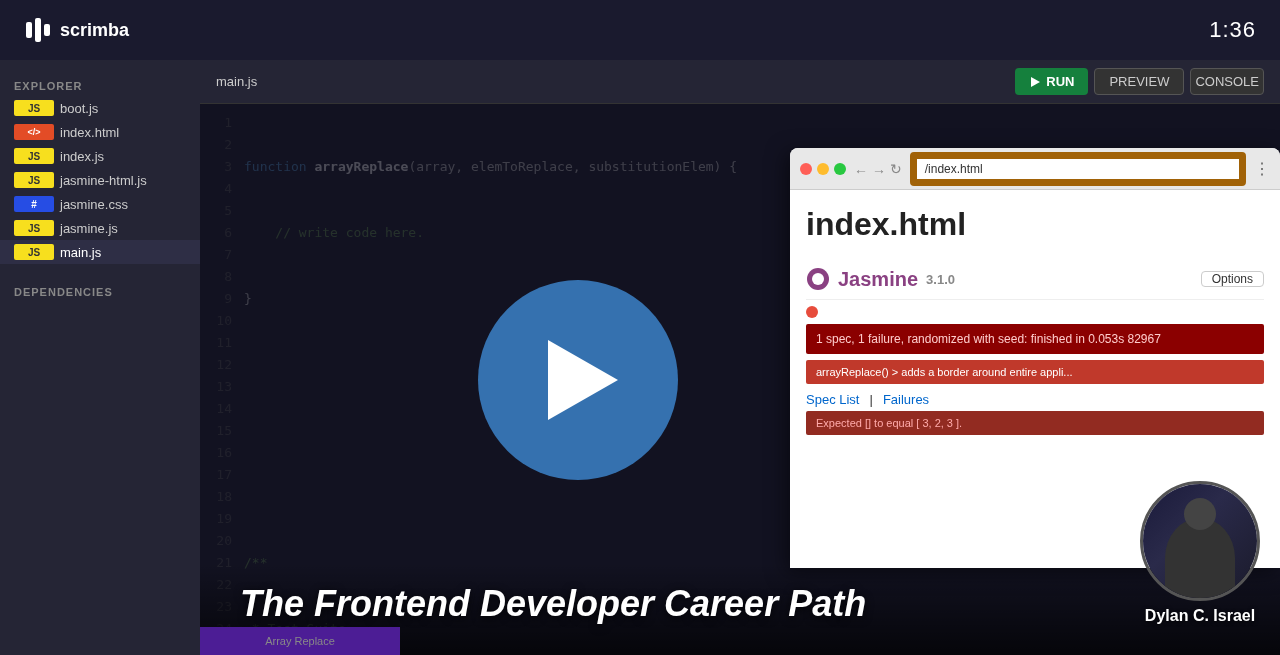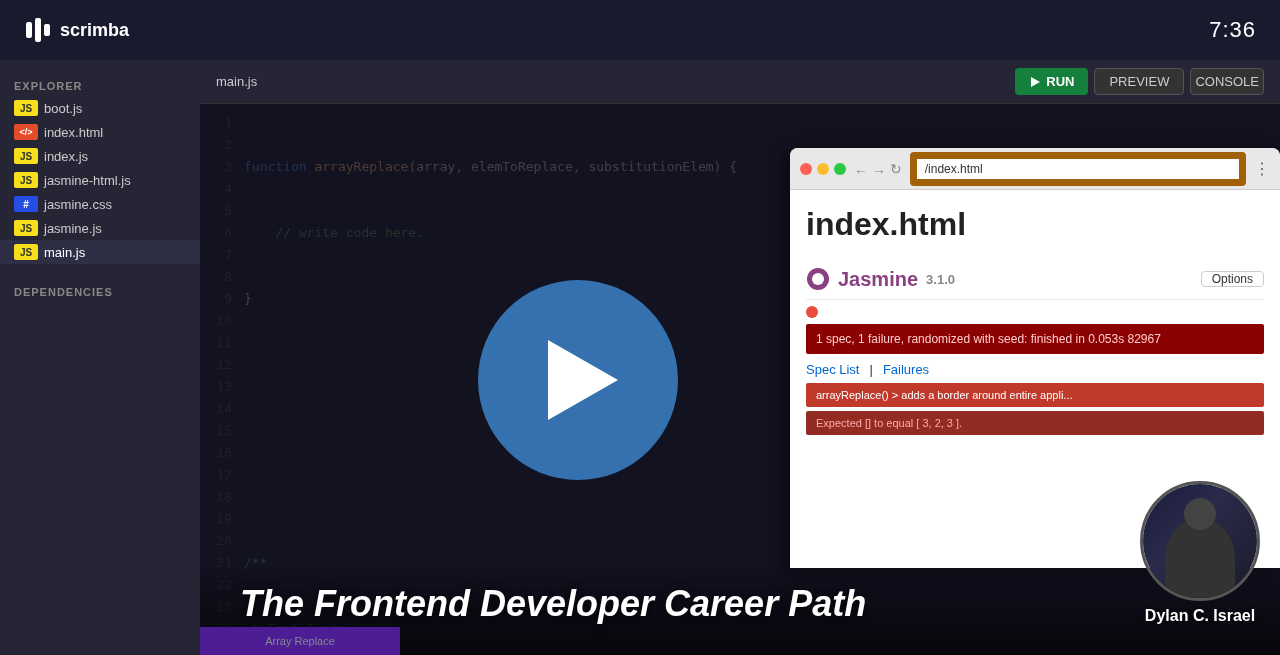--- a/index.html
+++ b/index.html
@@ -64,21 +64,21 @@
       display: flex;
       align-items: center;
       gap: 6px;
       padding: 4px 14px;
       cursor: pointer;
       color: #ccc;
       font-size: 13px;
     }
     .sidebar-file.active { background: #2e2e45; color: #fff; }
     .file-icon {
-      width: 24px;
+      width: 40px;
       height: 16px;
       display: flex;
       align-items: center;
       justify-content: center;
       font-size: 10px;
       font-weight: 700;
       border-radius: 2px;
       flex-shrink: 0;
     }
     .js-icon { background: #f7df1e; color: #333; }
@@ -169,21 +169,21 @@
       user-select: none;
     }
     #code-lines {
       flex: 1;
       padding-right: 12px;
       overflow: hidden;
       white-space: pre;
       color: #ccc;
     }
     .kw { color: #569cd6; }
-    .fn { color: #fdba74; }
+    .fn { color: #ffffff; font-weight: bold; }
     .comment { color: #6a9955; }
 
     
     #overlay-container {
       position: absolute;
       top: 0;
       left: 0;
       width: 100%;
       height: 100%;
       pointer-events: none;
@@ -448,21 +448,21 @@
 
 <div id="topbar">
   <div id="logo">
     <svg id="logo-icon" viewBox="0 0 28 28" fill="none">
       <rect x="2" y="6" width="6" height="16" rx="2" fill="#fff"></rect>
       <rect x="11" y="2" width="6" height="24" rx="2" fill="#fff"></rect>
       <rect x="20" y="8" width="6" height="12" rx="2" fill="#fff"></rect>
     </svg>
     <span style="color:#fff;font-size:18px;font-weight:600;">scrimba</span>
   </div>
-  <div id="timer">7:36</div>
+  <div id="timer">1:36</div>
 </div>
 
 <div id="main-layout">
 
   <div id="sidebar">
     <div class="sidebar-section-label">EXPLORER</div>
     <div class="sidebar-file">
       <span class="file-icon js-icon">JS</span>
       <span>boot.js</span>
     </div>
@@ -608,26 +608,26 @@
                 <span>Jasmine</span>
                 <span id="jasmine-version">3.1.0</span>
               </div>
               <button id="jasmine-options-btn">
                 <span>Options</span>
               </button>
             </div>
             <div id="jasmine-error-dot"></div>
             <div id="jasmine-results">1 spec, 1 failure, randomized with seed: finished in 0.053s
 82967</div>
+            <div id="jasmine-failure">arrayReplace() &gt; adds a border around entire appli...</div>
             <div id="jasmine-spec-list">
               <a href="#">Spec List</a>
               <span>|</span>
               <a href="#">Failures</a>
             </div>
-            <div id="jasmine-failure">arrayReplace() &gt; adds a border around entire appli...</div>
             <div id="jasmine-failure2">Expected [] to equal [ 3, 2, 3 ].</div>
           </div>
         </div>
 
         <div id="avatar-container">
           <div id="avatar-circle">
             <div id="avatar-inner">
               <div id="avatar-silhouette"></div>
             </div>
           </div>

